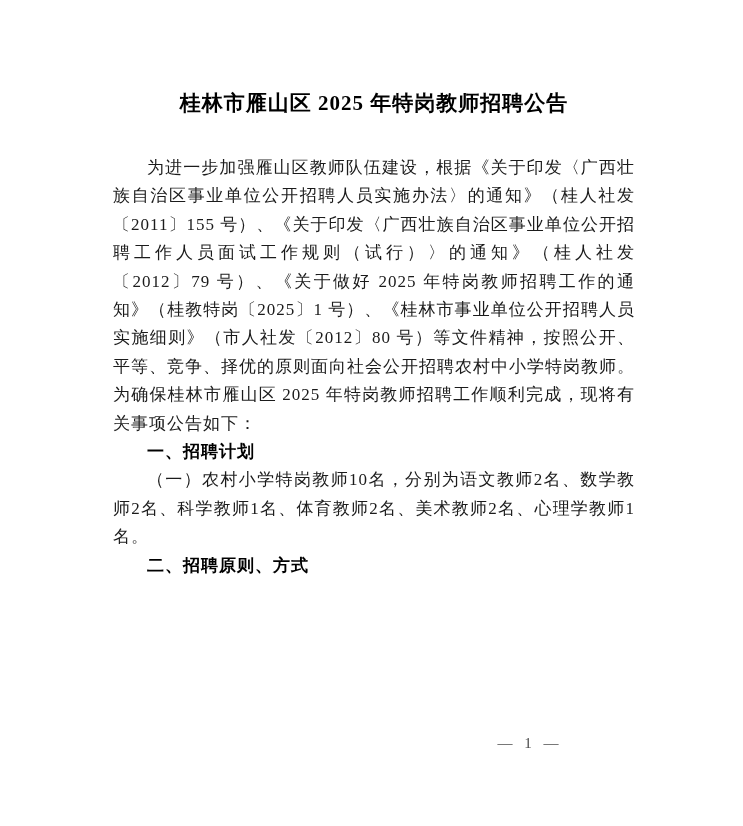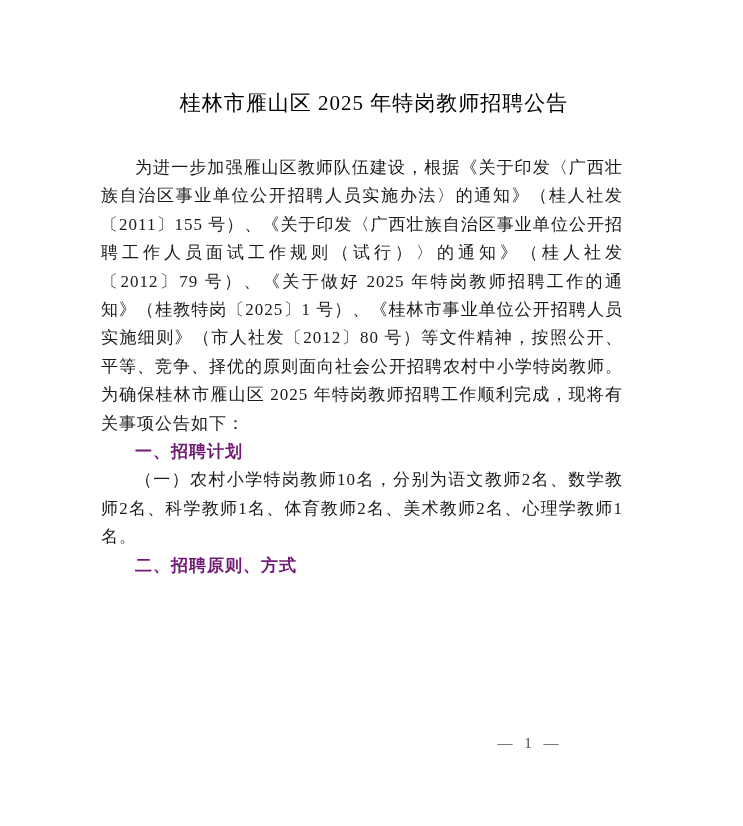--- a/index.html
+++ b/index.html
@@ -23,46 +23,46 @@
   }
   .doc-title {
     position: absolute;
     top: 88px;
     left: 113px;
     width: 522px;
     margin: 0;
     text-align: center;
     font-size: 21px;
     line-height: 30px;
-    font-weight: normal;
+    font-weight: bold;
     letter-spacing: 1px;
     color: #000000;
     white-space: nowrap;
   }
   .doc-body {
     position: absolute;
     top: 154px;
-    left: 101px;
+    left: 113px;
     width: 522px;
     font-size: 17px;
     line-height: 28.4px;
     letter-spacing: 1px;
     text-align: justify;
     color: #1b1b1b;
     font-family: Liberation Serif, serif;
   }
   .para {
     margin: 0;
     text-indent: 2em;
   }
   .heading {
     margin: 0;
     text-indent: 2em;
     font-weight: bold;
-    color: #701a75;
+    color: #000000;
   }
   .page-footer {
     position: absolute;
     top: 733px;
     left: 468px;
     width: 124px;
     text-align: center;
     font-size: 15px;
     line-height: 20px;
     letter-spacing: 4px;

